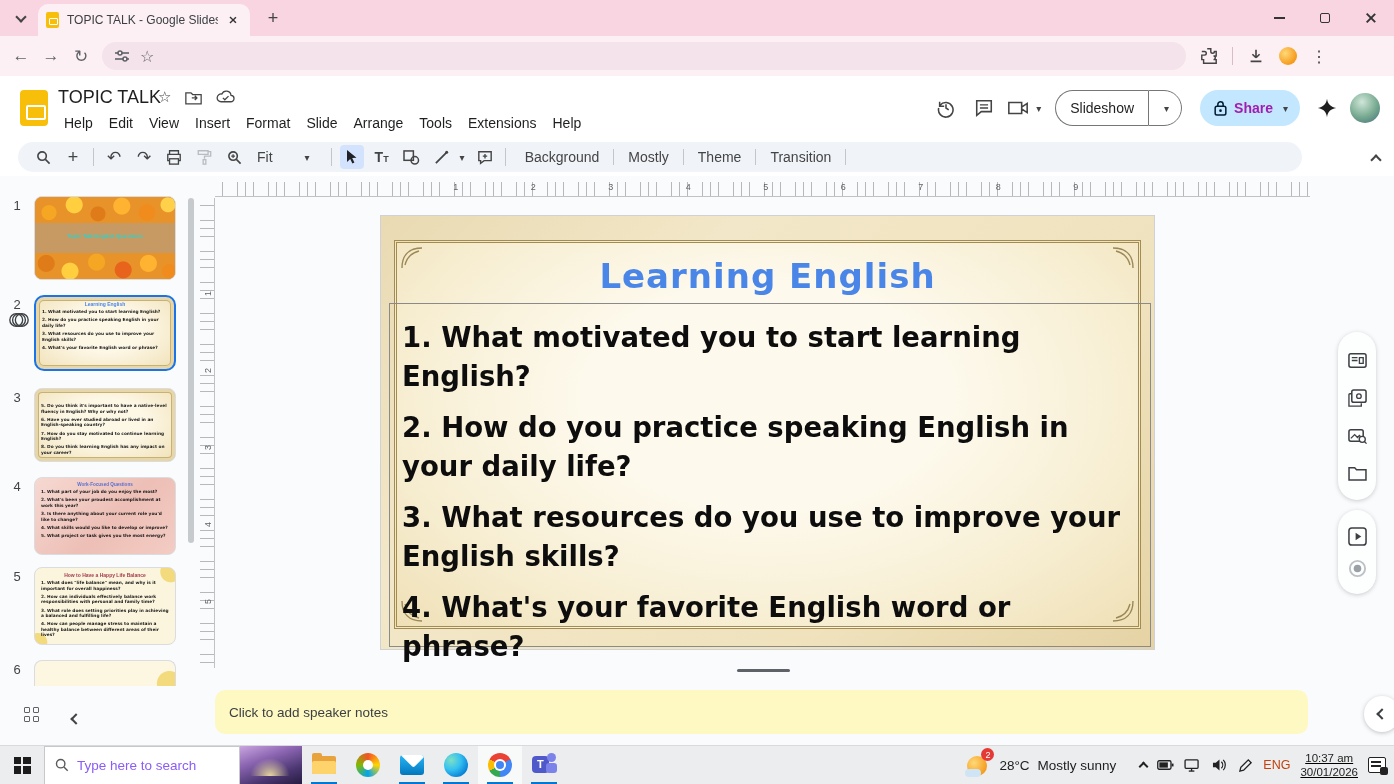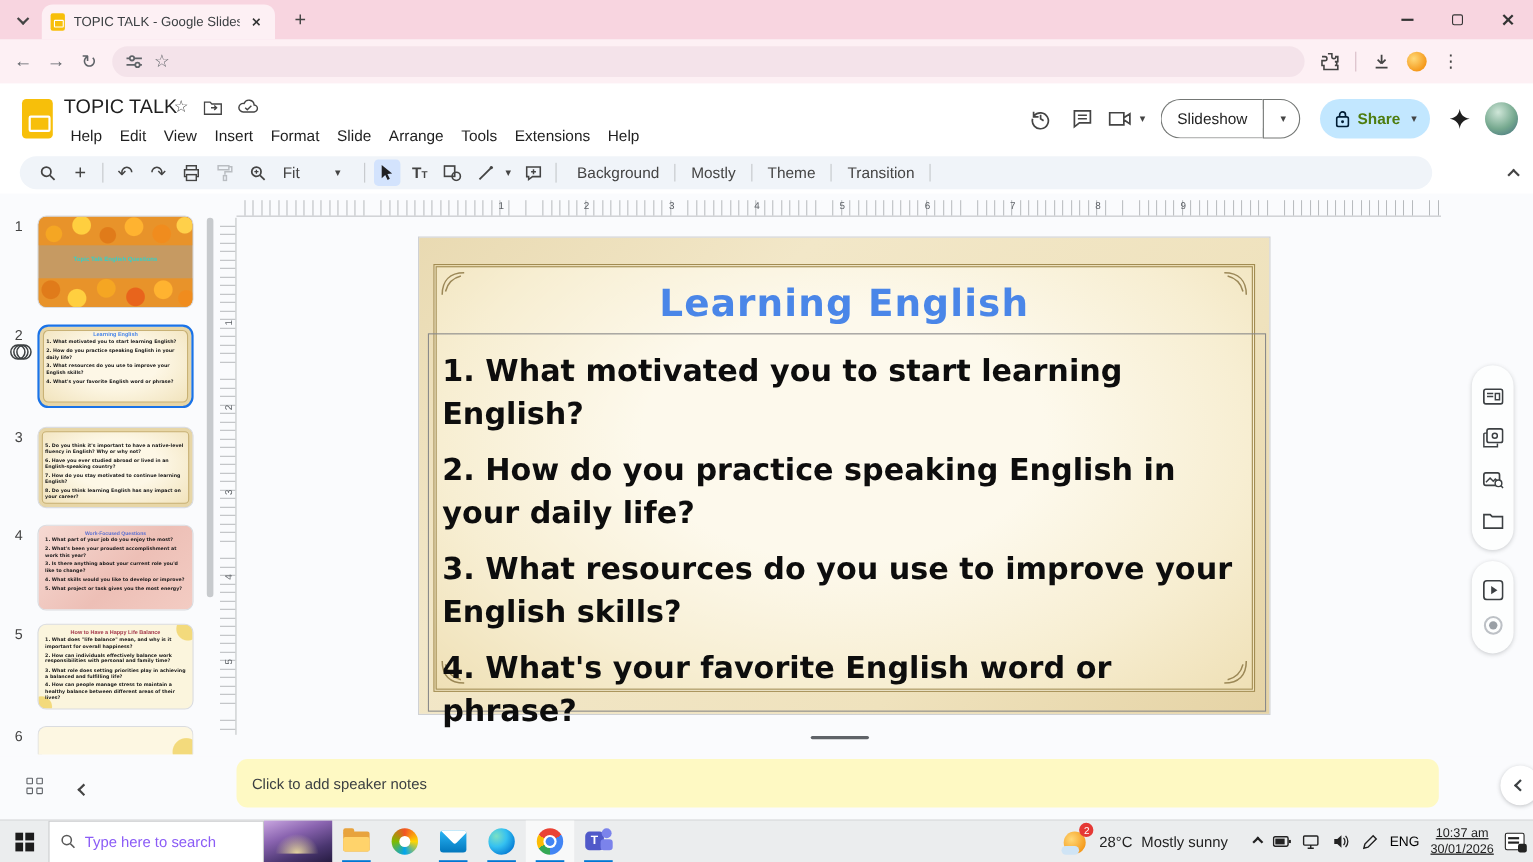--- a/index.html
+++ b/index.html
@@ -45,21 +45,21 @@
   .title-icons { position:absolute; left:158px; top:12px; display:flex; gap:14px; align-items:center; color:#444; }
   #menu-row { position:absolute; left:56px; top:36px; display:flex; }
   #menu-row span { font-size:14px; color:#1f1f1f; padding:3px 8px; border-radius:4px; }
   .hdr-right { position:absolute; right:0; top:0; height:64px; display:flex; align-items:center; }
   .hdr-icon { width:38px; display:flex; justify-content:center; }
   .pill-btn { height:36px; border:1px solid #747775; display:flex; align-items:center; }
   #slideshow-btn { border-radius:18px 0 0 18px; padding:16px 14px; border-right:none; }
   #slideshow-caret { border-radius:0 18px 18px 0; width:34px; justify-content:center; }
   #slideshow-btn span { font-size:14px; color:#1f1f1f; }
   #share-btn { height:36px; margin-left:18px; background:#c2e7ff; border-radius:18px; display:flex; align-items:center; padding:0 12px 0 14px; gap:7px; }
-  #share-btn .lbl { font-size:14px; font-weight:bold; color:#4d7c0f; }
+  #share-btn .lbl { font-size:14px; font-weight:bold; color:#a21caf; }
   .avatar { width:30px; height:30px; border-radius:50%; background:radial-gradient(circle at 40% 30%, #cfe6d8, #76a98f 55%, #3f6b7d); margin:0 14px 0 12px; }
 
   
   #toolbar { position:absolute; left:18px; top:142px; width:1284px; height:30px; background:#f0f4f9; border-radius:15px; display:flex; align-items:center; padding:0 10px; }
   .tb { height:24px; min-width:24px; display:flex; align-items:center; justify-content:center; margin:0 3px; border-radius:4px; color:#444; font-size:14px; }
   .tb.sel { background:#d3e3fd; }
   .tb-div { width:1px; height:18px; background:#c4c7ca; margin:0 5px; }
   .tb-label { font-size:14px; color:#444; padding:0 8px; }
   .caret { font-size:10px; color:#444; margin-left:3px; }
   #tb-collapse { position:absolute; right:14px; top:8px; }
@@ -142,21 +142,21 @@
   .ic-teams .torso { position:absolute; right:-1px; top:10px; width:11px; height:10px; background:#7b83eb; border-radius:3px; }
   #tray { margin-left:auto; display:flex; align-items:center; gap:10px; padding-right:8px; }
   #weather { display:flex; align-items:center; gap:8px; }
   .w-icon { position:relative; width:26px; height:26px; }
   .w-sun { position:absolute; left:2px; top:4px; width:20px; height:20px; border-radius:50%; background:radial-gradient(circle at 35% 35%, #ffd978, #f59a1c 75%); }
   .w-cloud { position:absolute; left:0; bottom:1px; width:16px; height:8px; background:#cfe4f5; border-radius:6px; }
   .w-badge { position:absolute; right:-3px; top:-4px; width:13px; height:13px; background:#e53935; border-radius:50%; color:#fff; font-size:9px; display:flex; align-items:center; justify-content:center; }
   #weather .temp { font-size:13.5px; color:#222; }
   #weather .desc { font-size:13.5px; color:#222; }
   .tray-ic { color:#3a3a3a; }
-  #lang { font-size:12.5px; color:#000000; }
+  #lang { font-size:12.5px; color:#c2410c; }
   #clock { text-align:center; line-height:1.25;text-decoration:underline; }
   #clock div { font-size:11.5px; color:#222; }
   .ic-notif { width:18px; height:16px; border:1.6px solid #222; border-radius:2px; position:relative; background:#fff; }
   .ic-notif::before { content:""; position:absolute; left:2px; top:3px; width:10px; height:1.6px; background:#222; box-shadow:0 4px 0 #222; }
   .ic-notif::after { content:""; position:absolute; right:-3px; bottom:-3px; width:8px; height:8px; background:#222; border-radius:2px; }
 
   
   #spiral { position:absolute; left:8px; top:133px; }
 </style>
 </head>

